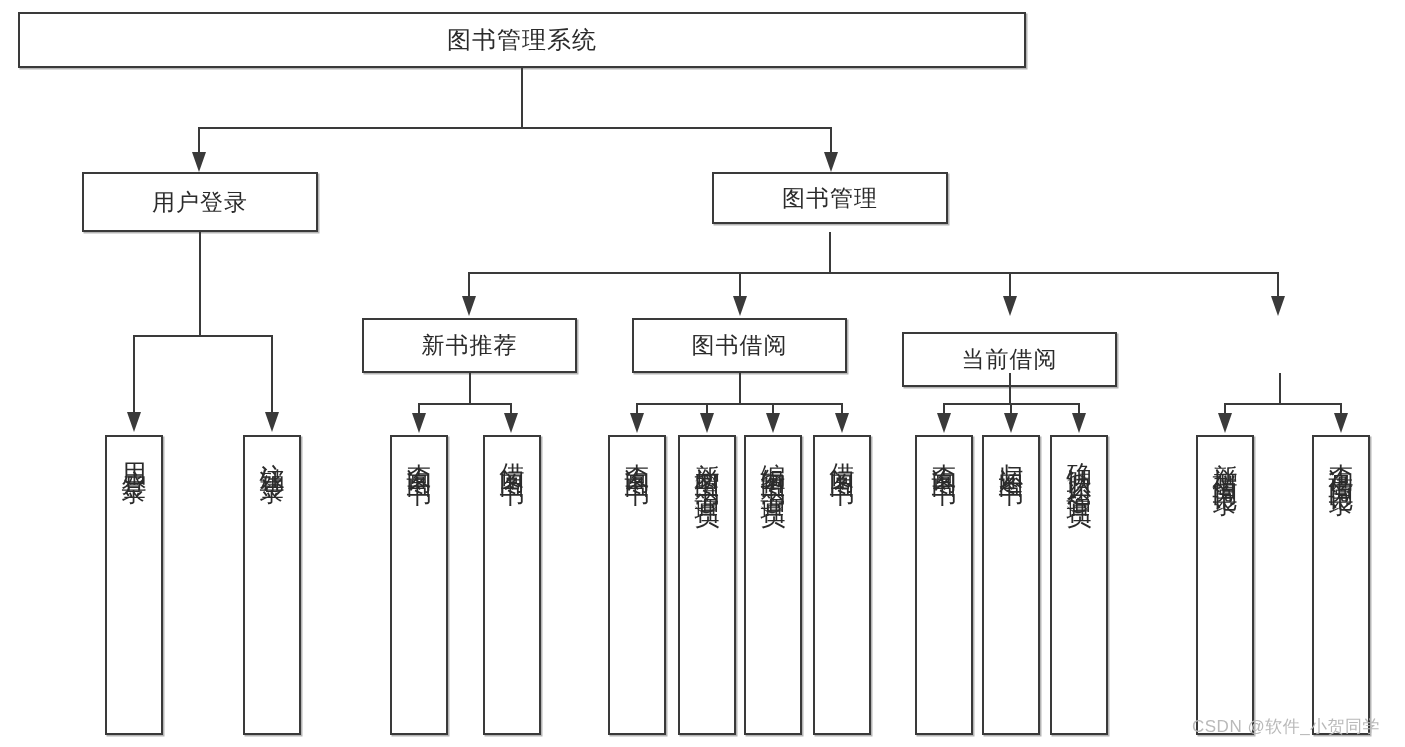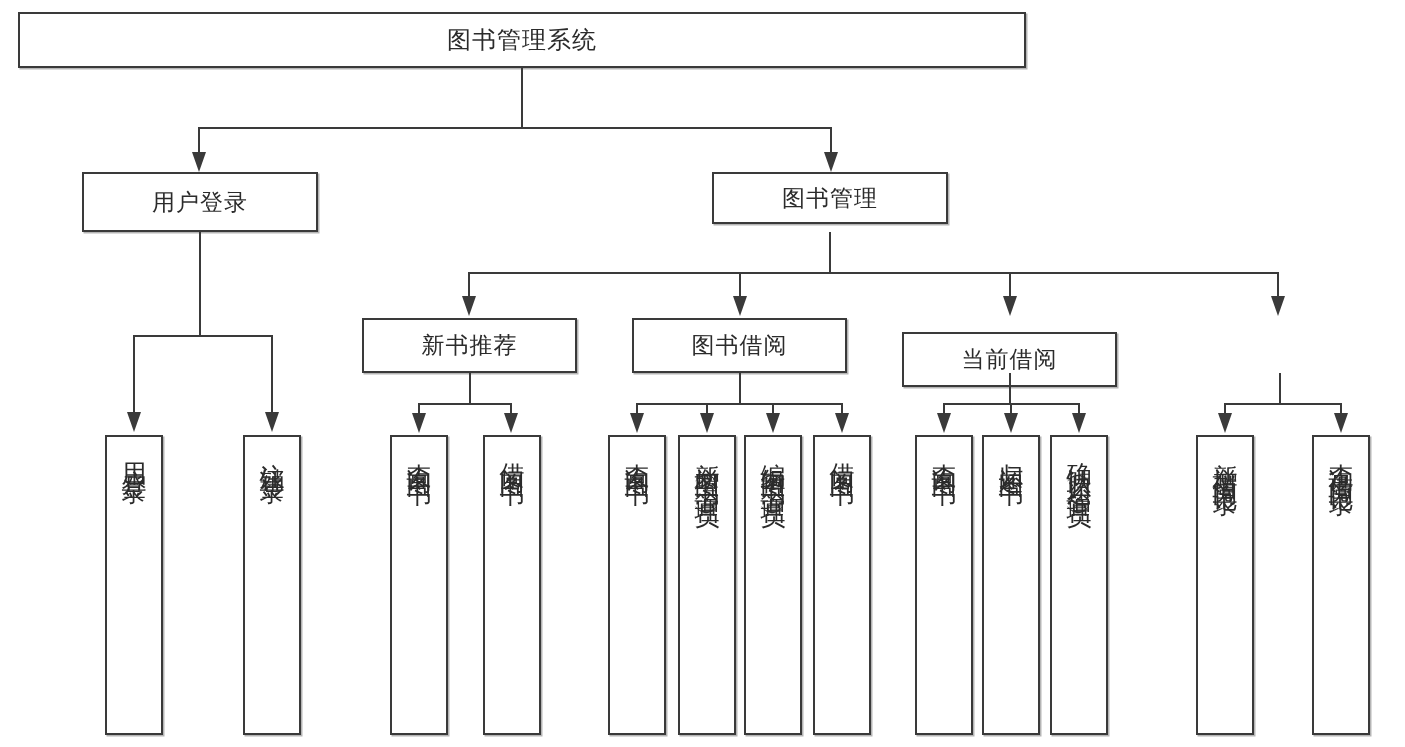--- a/index.html
+++ b/index.html
@@ -199,14 +199,15 @@
     <span class="label">确认归还（管理员）</span>
   </div>
 
   <div class="node v" style="left:1196px; top:435px; width:58px; height:300px;">
     <span class="label">新增借阅记录</span>
   </div>
   <div class="node v" style="left:1312px; top:435px; width:58px; height:300px;">
     <span class="label">查询借阅记录</span>
   </div>
 
+  <div id="watermark" style="left:1192px; top:715px;">CSDN @软件_小贺同学</div>
 
 </div>
 
 </body></html>

